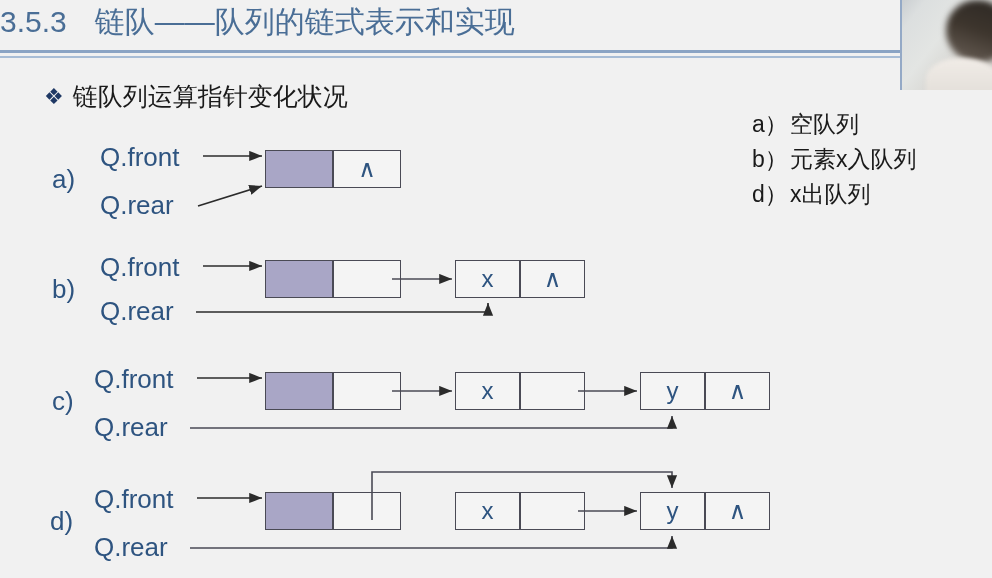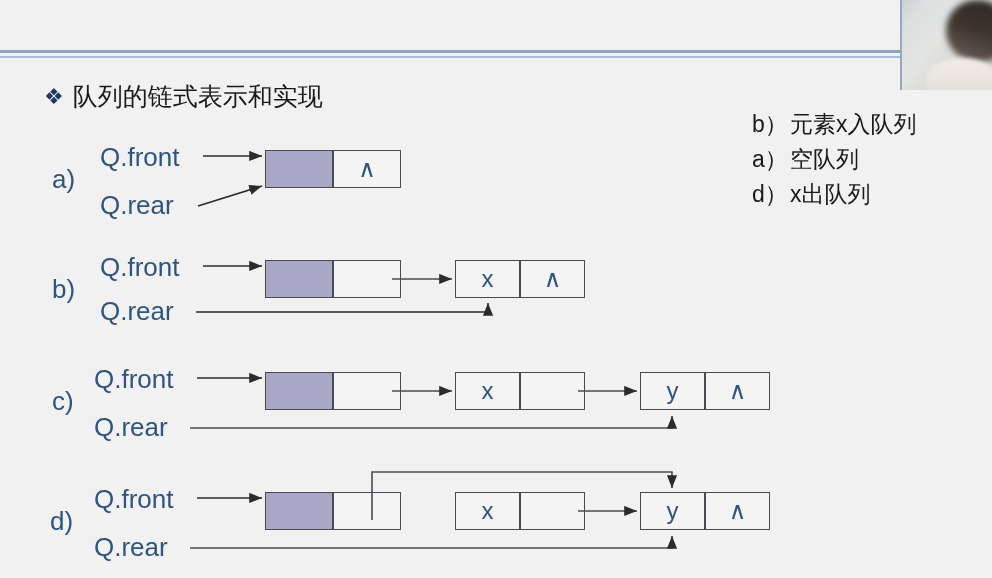--- a/index.html
+++ b/index.html
@@ -194,35 +194,39 @@
     height: 90px;
     background: #94a9c6;
   }
 </style>
 </head>
 <body>
 
 <div id="slide">
 
   <div id="header">
+    <div id="title-row">
+      <span id="title-number">3.5.3</span>
+      <span id="title-text">链队——队列的链式表示和实现</span>
+    </div>
     <div id="title-rule-thick"></div>
     <div id="title-rule-thin"></div>
   </div>
 
   <div id="subtitle-row">
     <span id="subtitle-bullet">❖</span>
-    <span id="subtitle-label">队列的链式表示和实现</span>
+    <span id="subtitle-label">链队列运算指针变化状况</span>
   </div>
 
   <div id="legend">
     <div class="legend-item">
+      <span class="legend-key">a）</span><span>空队列</span>
+    </div>
+    <div class="legend-item">
       <span class="legend-key">b）</span><span>元素x入队列</span>
-    </div>
-    <div class="legend-item">
-      <span class="legend-key">a）</span><span>空队列</span>
     </div>
     <div class="legend-item">
       <span class="legend-key">d）</span><span>x出队列</span>
     </div>
   </div>
 
   <div id="diagram">
 
     <div class="row" style="top:0px;height:100px;">
       <div class="row-letter" style="left:52px; top:36px;">a)</div>

